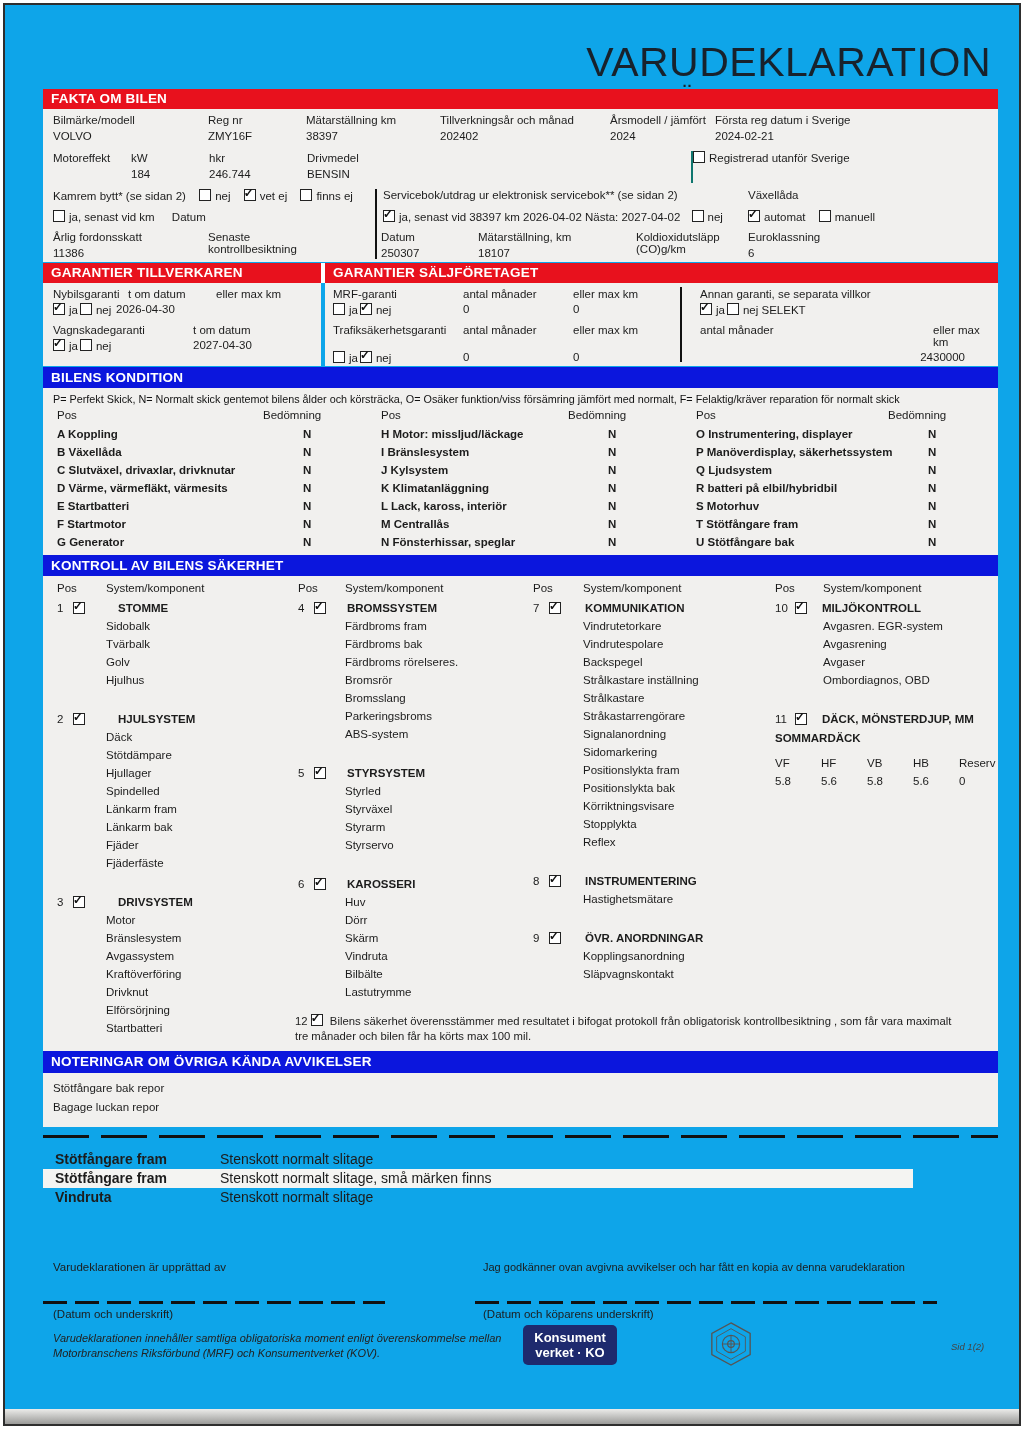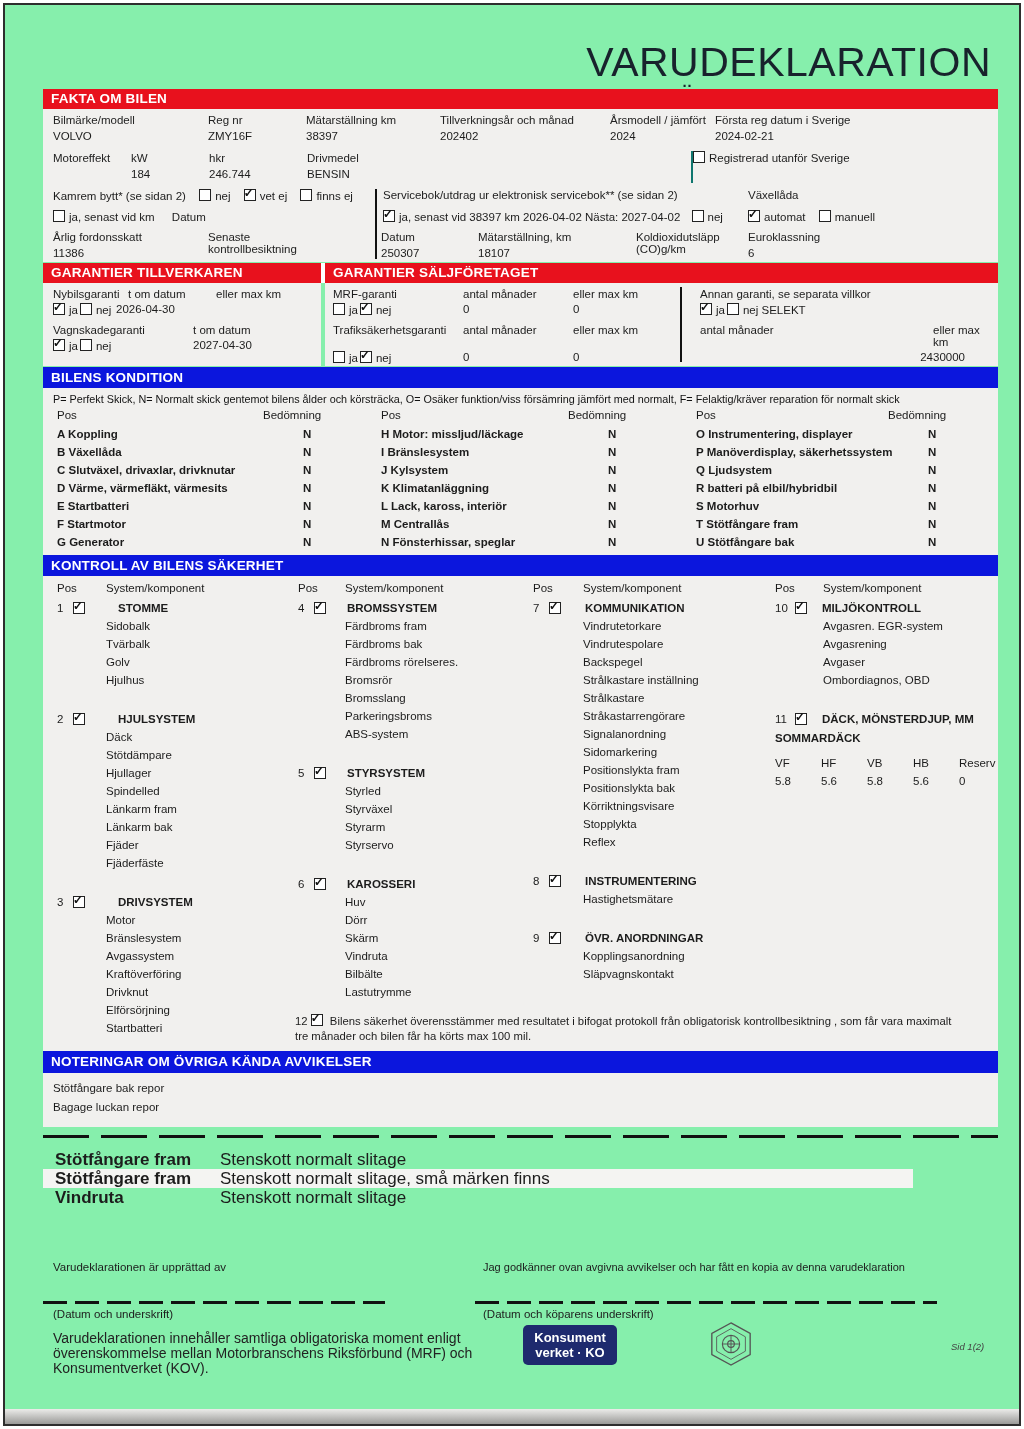--- a/index.html
+++ b/index.html
@@ -1,17 +1,17 @@
 <!DOCTYPE html>
 <html><head>
 <meta charset="utf-8">
 <style>
   html,body{margin:0;padding:0;background:#fff;}
   body{font-family:"Liberation Sans",sans-serif;color:#1c1c1c;-webkit-font-smoothing:antialiased;}
-  .page{position:relative;width:1018px;height:1423px;margin:3px;border:2px solid #2e2e2e;background:#86efac;box-sizing:border-box;overflow:hidden;}
+  .page{position:relative;width:1018px;height:1423px;margin:3px;border:2px solid #2e2e2e;background:#0ea5e9;box-sizing:border-box;overflow:hidden;}
   .content{margin-left:38px;width:955px;position:relative;}
   
   .title-block{text-align:right;padding:36px 28px 0 0;height:84px;box-sizing:border-box;}
   .title-main{font-size:41px;letter-spacing:.5px;font-weight:500;line-height:42px;color:#18222c;}
   .title-sub{font-size:22px;font-weight:600;letter-spacing:.5px;color:#18222c;margin-top:1px;}
   
   .bar{height:20px;color:#fff;font-weight:bold;font-size:13.5px;line-height:20px;padding-left:8px;box-sizing:border-box;letter-spacing:.2px;}
   .bar.red{background:#e8111d;}
   .bar.blue{background:#0b16dd;}
   .sec{background:#f1f0ee;}
@@ -53,27 +53,27 @@
   .tyre-grid{display:grid;grid-template-columns:46px 46px 46px 46px 46px;font-size:11.5px;}
   .tyre-grid div{height:18px;line-height:18px;}
   .note12{position:absolute;left:252px;top:438px;width:668px;font-size:11.3px;line-height:15px;}
   
   .notes{height:54px;padding:6px 0 0 10px;box-sizing:border-box;}
   .notes div{height:19px;line-height:19px;font-size:11.5px;}
   
   .dash-sep{height:3px;margin:8px 0 12px 0;background:repeating-linear-gradient(90deg,#111 0 46px,transparent 46px 58px);}
   .sigline{height:2.5px;background:repeating-linear-gradient(90deg,#111 0 24px,transparent 24px 32px);}
   
-  .dmg-row{display:grid;grid-template-columns:165px 1fr;padding-left:12px;height:19px;line-height:19px;font-size:17px;width:870px;box-sizing:border-box;}
+  .dmg-row{display:grid;grid-template-columns:165px 1fr;padding-left:12px;height:19px;line-height:19px;font-size:14px;width:870px;box-sizing:border-box;}
   .dmg-row .part{font-weight:bold;}
   .dmg-row.alt{background:#f4f4f2;}
   
   .footer{position:relative;height:130px;margin-top:54px;font-size:11.5px;}
   .badge{position:absolute;width:94px;height:40px;background:#1e2a6e;border-radius:5px;color:#fff;font-weight:bold;font-size:13px;text-align:center;line-height:15px;padding-top:5px;box-sizing:border-box;}
-  .legal{font-size:14px;line-height:15px;width:468px;color:#222;}
+  .legal{font-style:italic;font-size:11px;line-height:15px;width:468px;color:#222;}
   .sid{font-style:italic;font-size:9.5px;color:#444;}
   .bottom-strip{position:absolute;left:0;right:0;bottom:0;height:15px;background:linear-gradient(#ececea,#9a9a98);}
 </style>
 </head>
 <body>
 
 <div class="page">
 
   <div class="title-block">
     <div class="title-main">VARUDEKLARATION</div>

